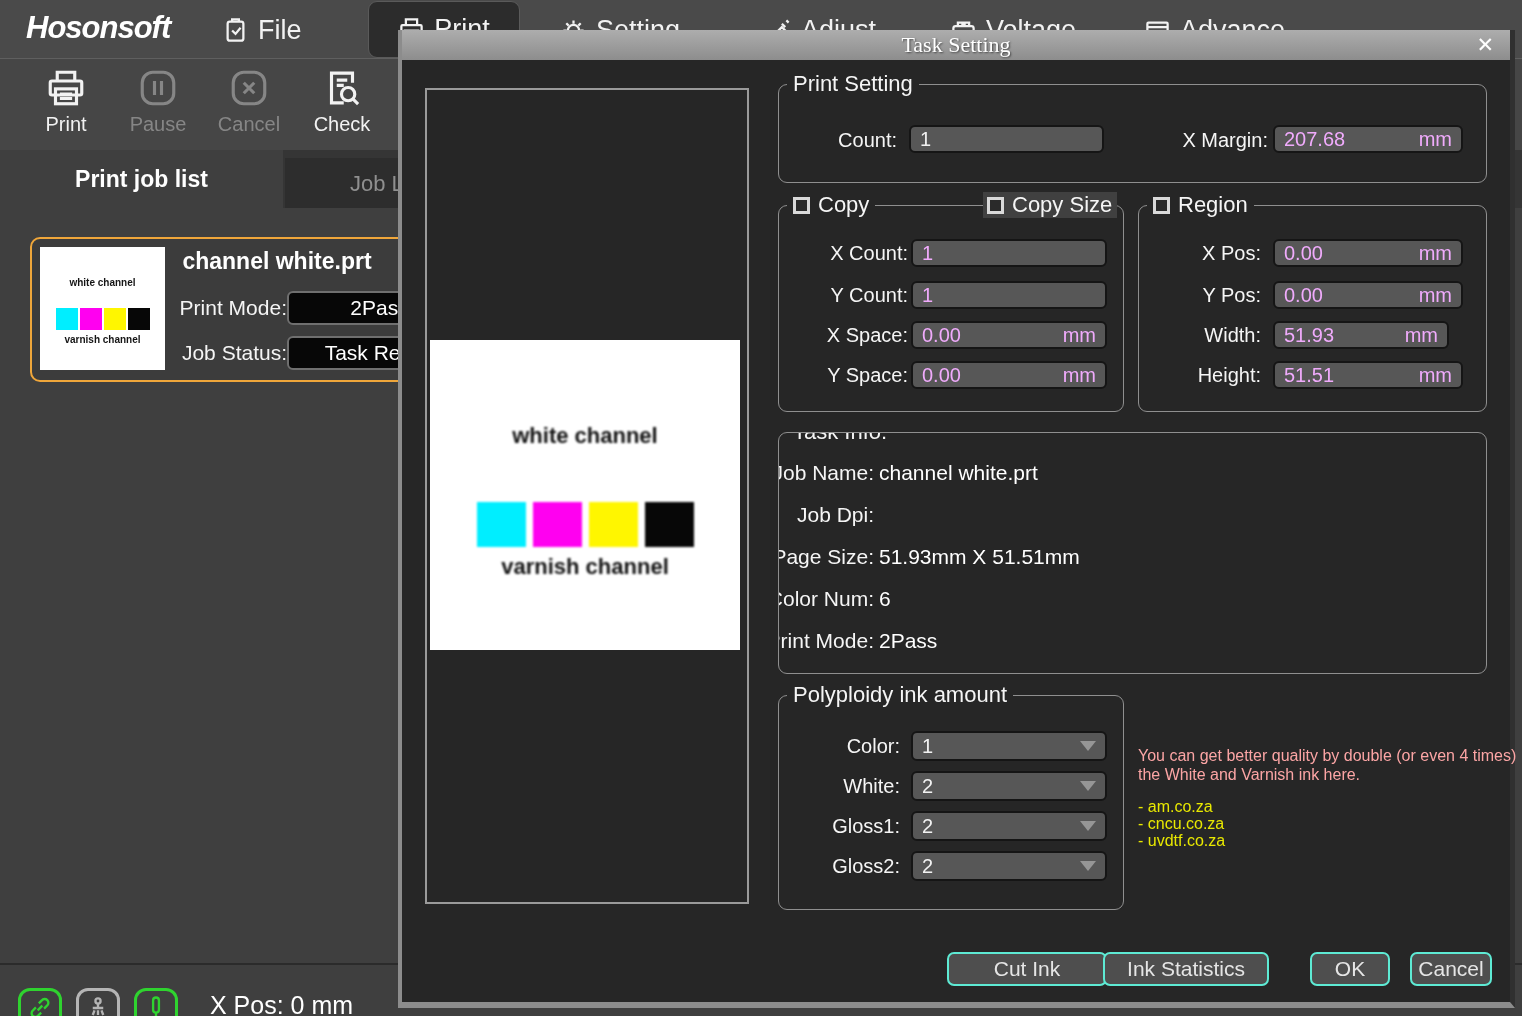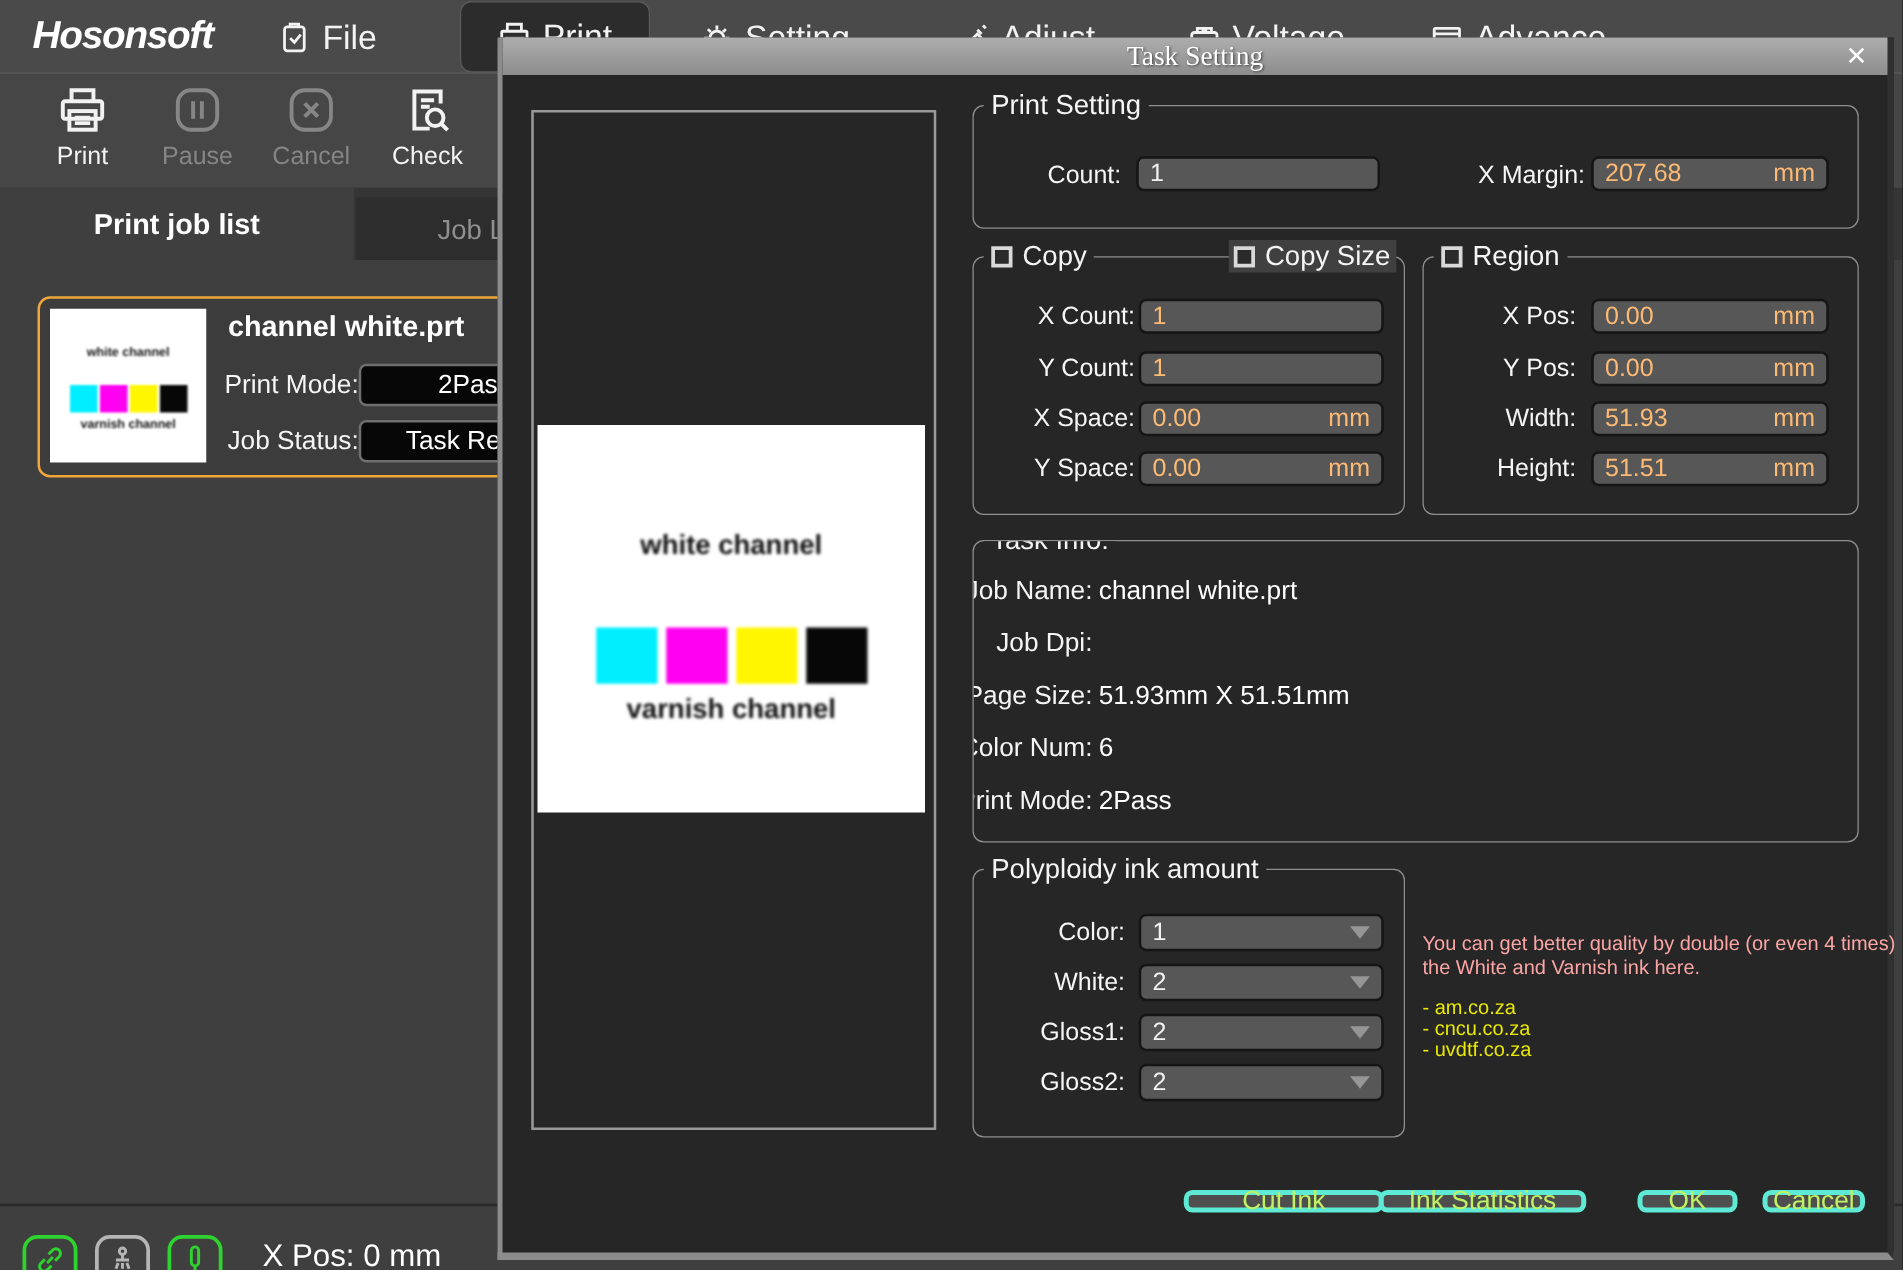--- a/index.html
+++ b/index.html
@@ -60,33 +60,33 @@
   .pv-bottom{position:absolute;top:214px;left:0;right:0;text-align:center;font-size:22px;font-weight:bold;color:#111;white-space:nowrap;}
   .pv-swatches{position:absolute;top:162px;left:0;right:0;display:flex;justify-content:center;gap:7px;}
   .pv-swatches span{width:49px;height:45px;display:inline-block;}
 
   .group{position:absolute;border:1px solid #8f8f8f;border-radius:9px;}
   .legend{position:absolute;top:-14px;left:8px;background:#262626;padding:0 6px;font-size:22px;color:#f5f5f5;white-space:nowrap;display:flex;align-items:center;gap:8px;}
   .legend2{position:absolute;top:-14px;left:204px;width:130px;overflow:hidden;background:#404040;padding:0 0 0 4px;font-size:22px;color:#f5f5f5;white-space:nowrap;display:flex;align-items:center;gap:8px;}
   .checkbox{width:11px;height:11px;border:3px solid #d9d9d9;background:#2a2a2a;display:inline-block;flex:none;}
 
   .flabel{position:absolute;color:#f5f5f5;font-size:20px;white-space:nowrap;}
-  .field{position:absolute;height:28px;background:#575757;border:2px solid #151515;border-radius:6px;display:flex;align-items:center;padding:0 9px;font-size:20px;color:#fdba74;box-sizing:border-box;}
+  .field{position:absolute;height:28px;background:#575757;border:2px solid #151515;border-radius:6px;display:flex;align-items:center;padding:0 9px;font-size:20px;color:#f0abfc;box-sizing:border-box;}
   .field .val{flex:1;text-align:left;}
   .field.bright{color:#f0f0f0;}
   .dd{height:30px;color:#f2f2f2;}
   .dd-arrow{width:0;height:0;border-left:8px solid transparent;border-right:8px solid transparent;border-top:10px solid #969696;margin-left:6px;flex:none;}
 
   .info-label{position:absolute;color:#f5f5f5;font-size:21px;white-space:nowrap;}
   .info-value{position:absolute;left:100px;color:#fff;font-size:21px;white-space:nowrap;}
 
   .help{position:absolute;font-size:16px;line-height:19px;width:380px;}
   .help-links{position:absolute;font-size:16px;line-height:17px;}
 
-  .btn{position:absolute;top:922px;height:18px;background:#4e4e4e;border:4px solid #5eead4;border-radius:7px;color:#bef264;font-size:21px;display:flex;align-items:center;justify-content:center;box-sizing:border-box;white-space:nowrap;}
+  .btn{position:absolute;top:922px;height:34px;background:#4e4e4e;border:2px solid #5eead4;border-radius:7px;color:#e5e5e5;font-size:21px;display:flex;align-items:center;justify-content:center;box-sizing:border-box;white-space:nowrap;}
 </style>
 </head>
 <body>
 
 <div class="screen">
 
   <div class="topbar">
     <div class="brand">Hosonsoft</div>
 
     <div class="menu-item" style="left:222px;text-align:center;">
@@ -329,21 +329,21 @@
       <div class="field" style="left:134px;top:33px;width:190px;">
         <span class="val">0.00</span>
           <span>mm</span>
       </div>
       <div class="flabel" style="right:225px;top:78px;">Y Pos:</div>
       <div class="field" style="left:134px;top:75px;width:190px;">
         <span class="val">0.00</span>
           <span>mm</span>
       </div>
       <div class="flabel" style="right:225px;top:118px;">Width:</div>
-      <div class="field" style="left:134px;top:115px;width:190px;">
+      <div class="field" style="left:134px;top:115px;width:176px;">
         <span class="val">51.93</span>
           <span>mm</span>
       </div>
       <div class="flabel" style="right:225px;top:158px;">Height:</div>
       <div class="field" style="left:134px;top:155px;width:190px;">
         <span class="val">51.51</span>
           <span>mm</span>
       </div>
     </div>
 

